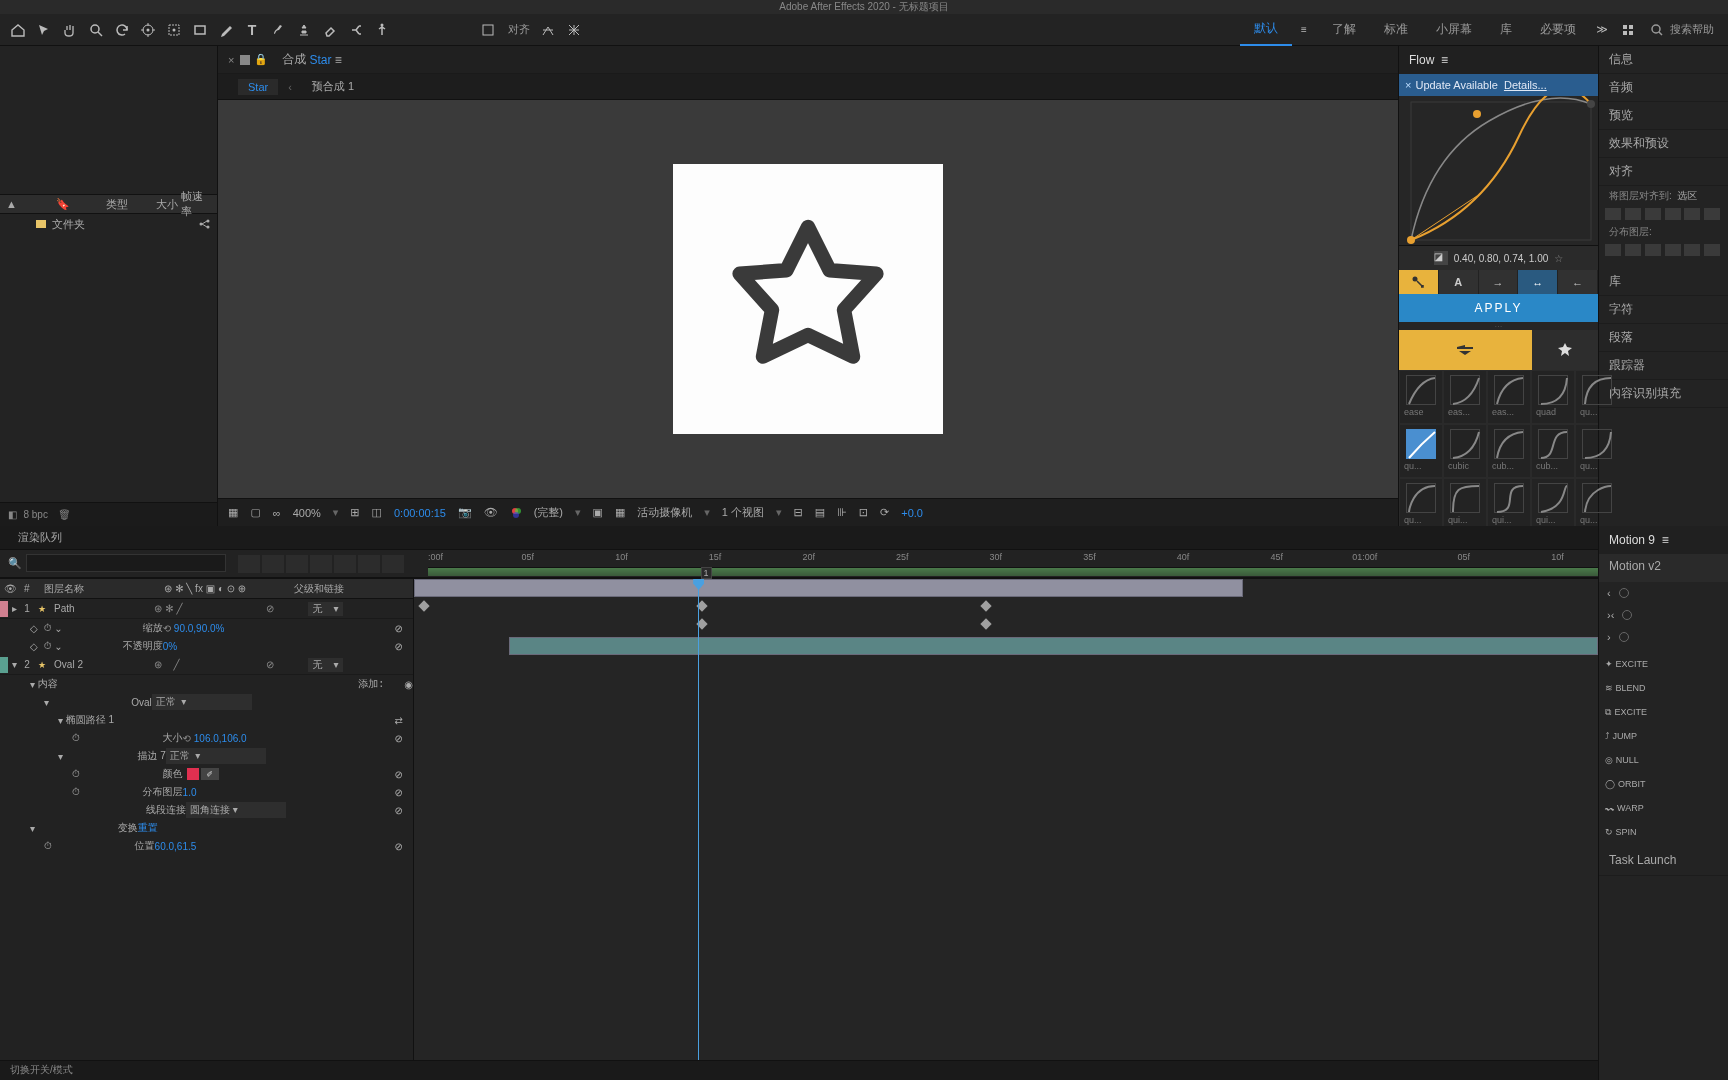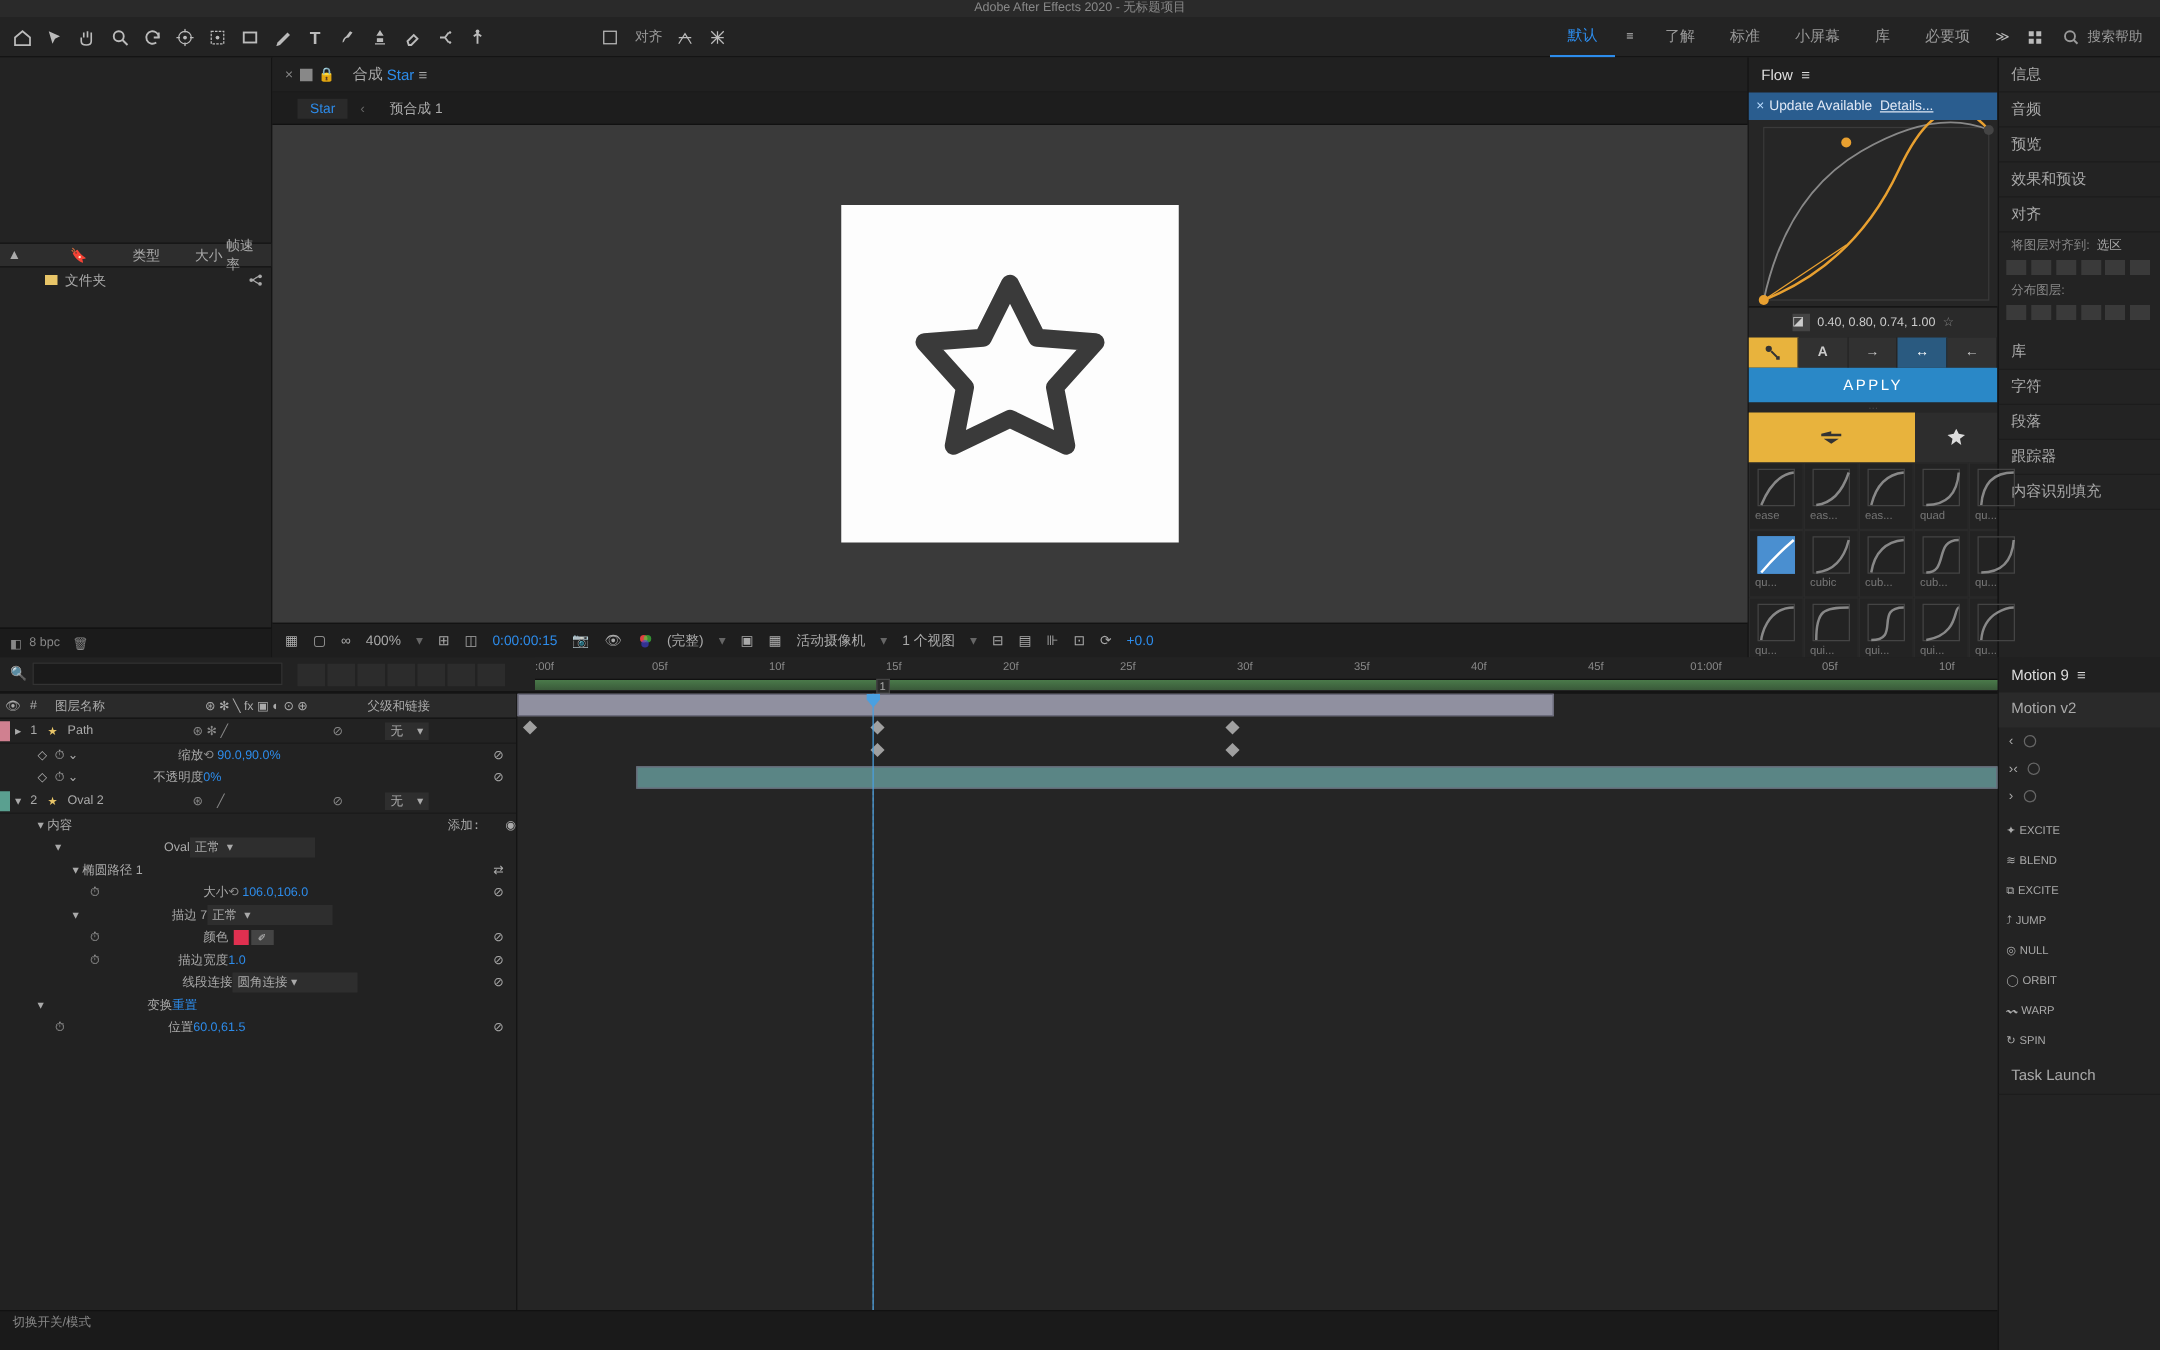--- a/index.html
+++ b/index.html
@@ -94,21 +94,21 @@
 .prop-name{width:100px;text-align:right;} .prop-val{color:#2d8ceb; width:80px;} 
 .prop-dd { width:100px; background:#2e2e2e; padding:1px 4px; margin-right:4px;}
 .prop-sw { width:12px; height:12px; background:#e03050; margin-left:4px;}
 .dd-none { background:#2e2e2e; padding:1px 10px; margin-left:30px;}
 .tl-rows { flex:1; position:relative; background:#252525;}
 .layer-bar { position:absolute; height:18px; background:#9090a0; border:1px solid #6a6a7a;}
 .layer-bar.teal-bar{background:#5a8585;}
 .playhead { position:absolute; top:0; bottom:0; width:1px; background:#4aa0e0; z-index:10;}
 .playhead::before{content:""; position:absolute; top:0; left:-5px; width:11px; height:11px; background:#4aa0e0; clip-path:polygon(50% 100%,0 40%,0 0,100% 0,100% 40%);}
 .kf { position:absolute; width:8px; height:8px; background:#a0a0a0; transform:rotate(45deg);}
-.tl-bottom { height:32px; background:#1a1a1a; border-top:1px solid #111; font-size:10px; padding:2px 10px; color:#888;}
+.tl-bottom { height:20px; background:#1a1a1a; border-top:1px solid #111; font-size:10px; padding:2px 10px; color:#888;}
 
 .motion-panel { width:130px; background:#232323; border-left:1px solid #111;}
 .mo-radio { display:flex; align-items:center; height:22px; padding:2px 8px;}
 .mo-radio .rdot { width:10px; height:10px; border:1px solid #666; border-radius:50%; margin-left:8px;}
 .mo-btns { display:flex; flex-wrap:wrap; padding:4px;}
 .mo-btn { width:60px; height:20px; margin:2px; font-size:9px; color:#aaa; display:flex; align-items:center;}
 .mo-btn span:first-child{padding-right:3px;}
 .lower { height: calc(1080px - 14px - 32px - 480px); display:flex;}
 
 svg { display:block;}
@@ -544,20 +544,23 @@
     <div class="sp-item">库</div>
     <div class="sp-item">字符</div>
     <div class="sp-item">段落</div>
     <div class="sp-item">跟踪器</div>
     <div class="sp-item">内容识别填充</div>
   </div>
 </div>
 
 <div class="lower">
 <div class="timeline">
+  <div class="tl-tabs">
+    <div class="tl-tab">渲染队列</div>
+  </div>
   <div class="tl-toolbar">
     <div class="tl-search"><span style="padding:0 4px;">🔍</span><input style=""></div>
     <div class="tl-tool-icons">
       <div></div>
           <div></div>
           <div></div>
           <div></div>
           <div></div>
           <div></div>
           <div></div>
@@ -655,21 +658,21 @@
       </div>
       <div class="prop-row lvl4">
         <span>⏱</span>&nbsp;
         <span class="prop-name">颜色</span>
         <div class="prop-sw"></div>
         <div style="width:18px;height:12px;background:#444;margin-left:2px;display:flex;align-items:center;justify-content:center;color:#ccc;font-size:8px;">✐</div>
         <span style="margin-left:auto;padding-right:10px;">⊘</span>
       </div>
       <div class="prop-row lvl4">
         <span>⏱</span>&nbsp;
-        <span class="prop-name">描边宽度</span>
+        <span class="prop-name">分布图层</span>
         <span class="prop-val">1.0</span>
         <span style="margin-left:auto;padding-right:10px;">⊘</span>
       </div>
       <div class="prop-row lvl4">
         <span style="width:14px;"></span>
         <span class="prop-name">线段连接</span>
         <div class="prop-dd"><span>圆角连接</span>&nbsp;▾</div>
         <span style="margin-left:auto;padding-right:10px;">⊘</span>
       </div>
       <div class="prop-row">

